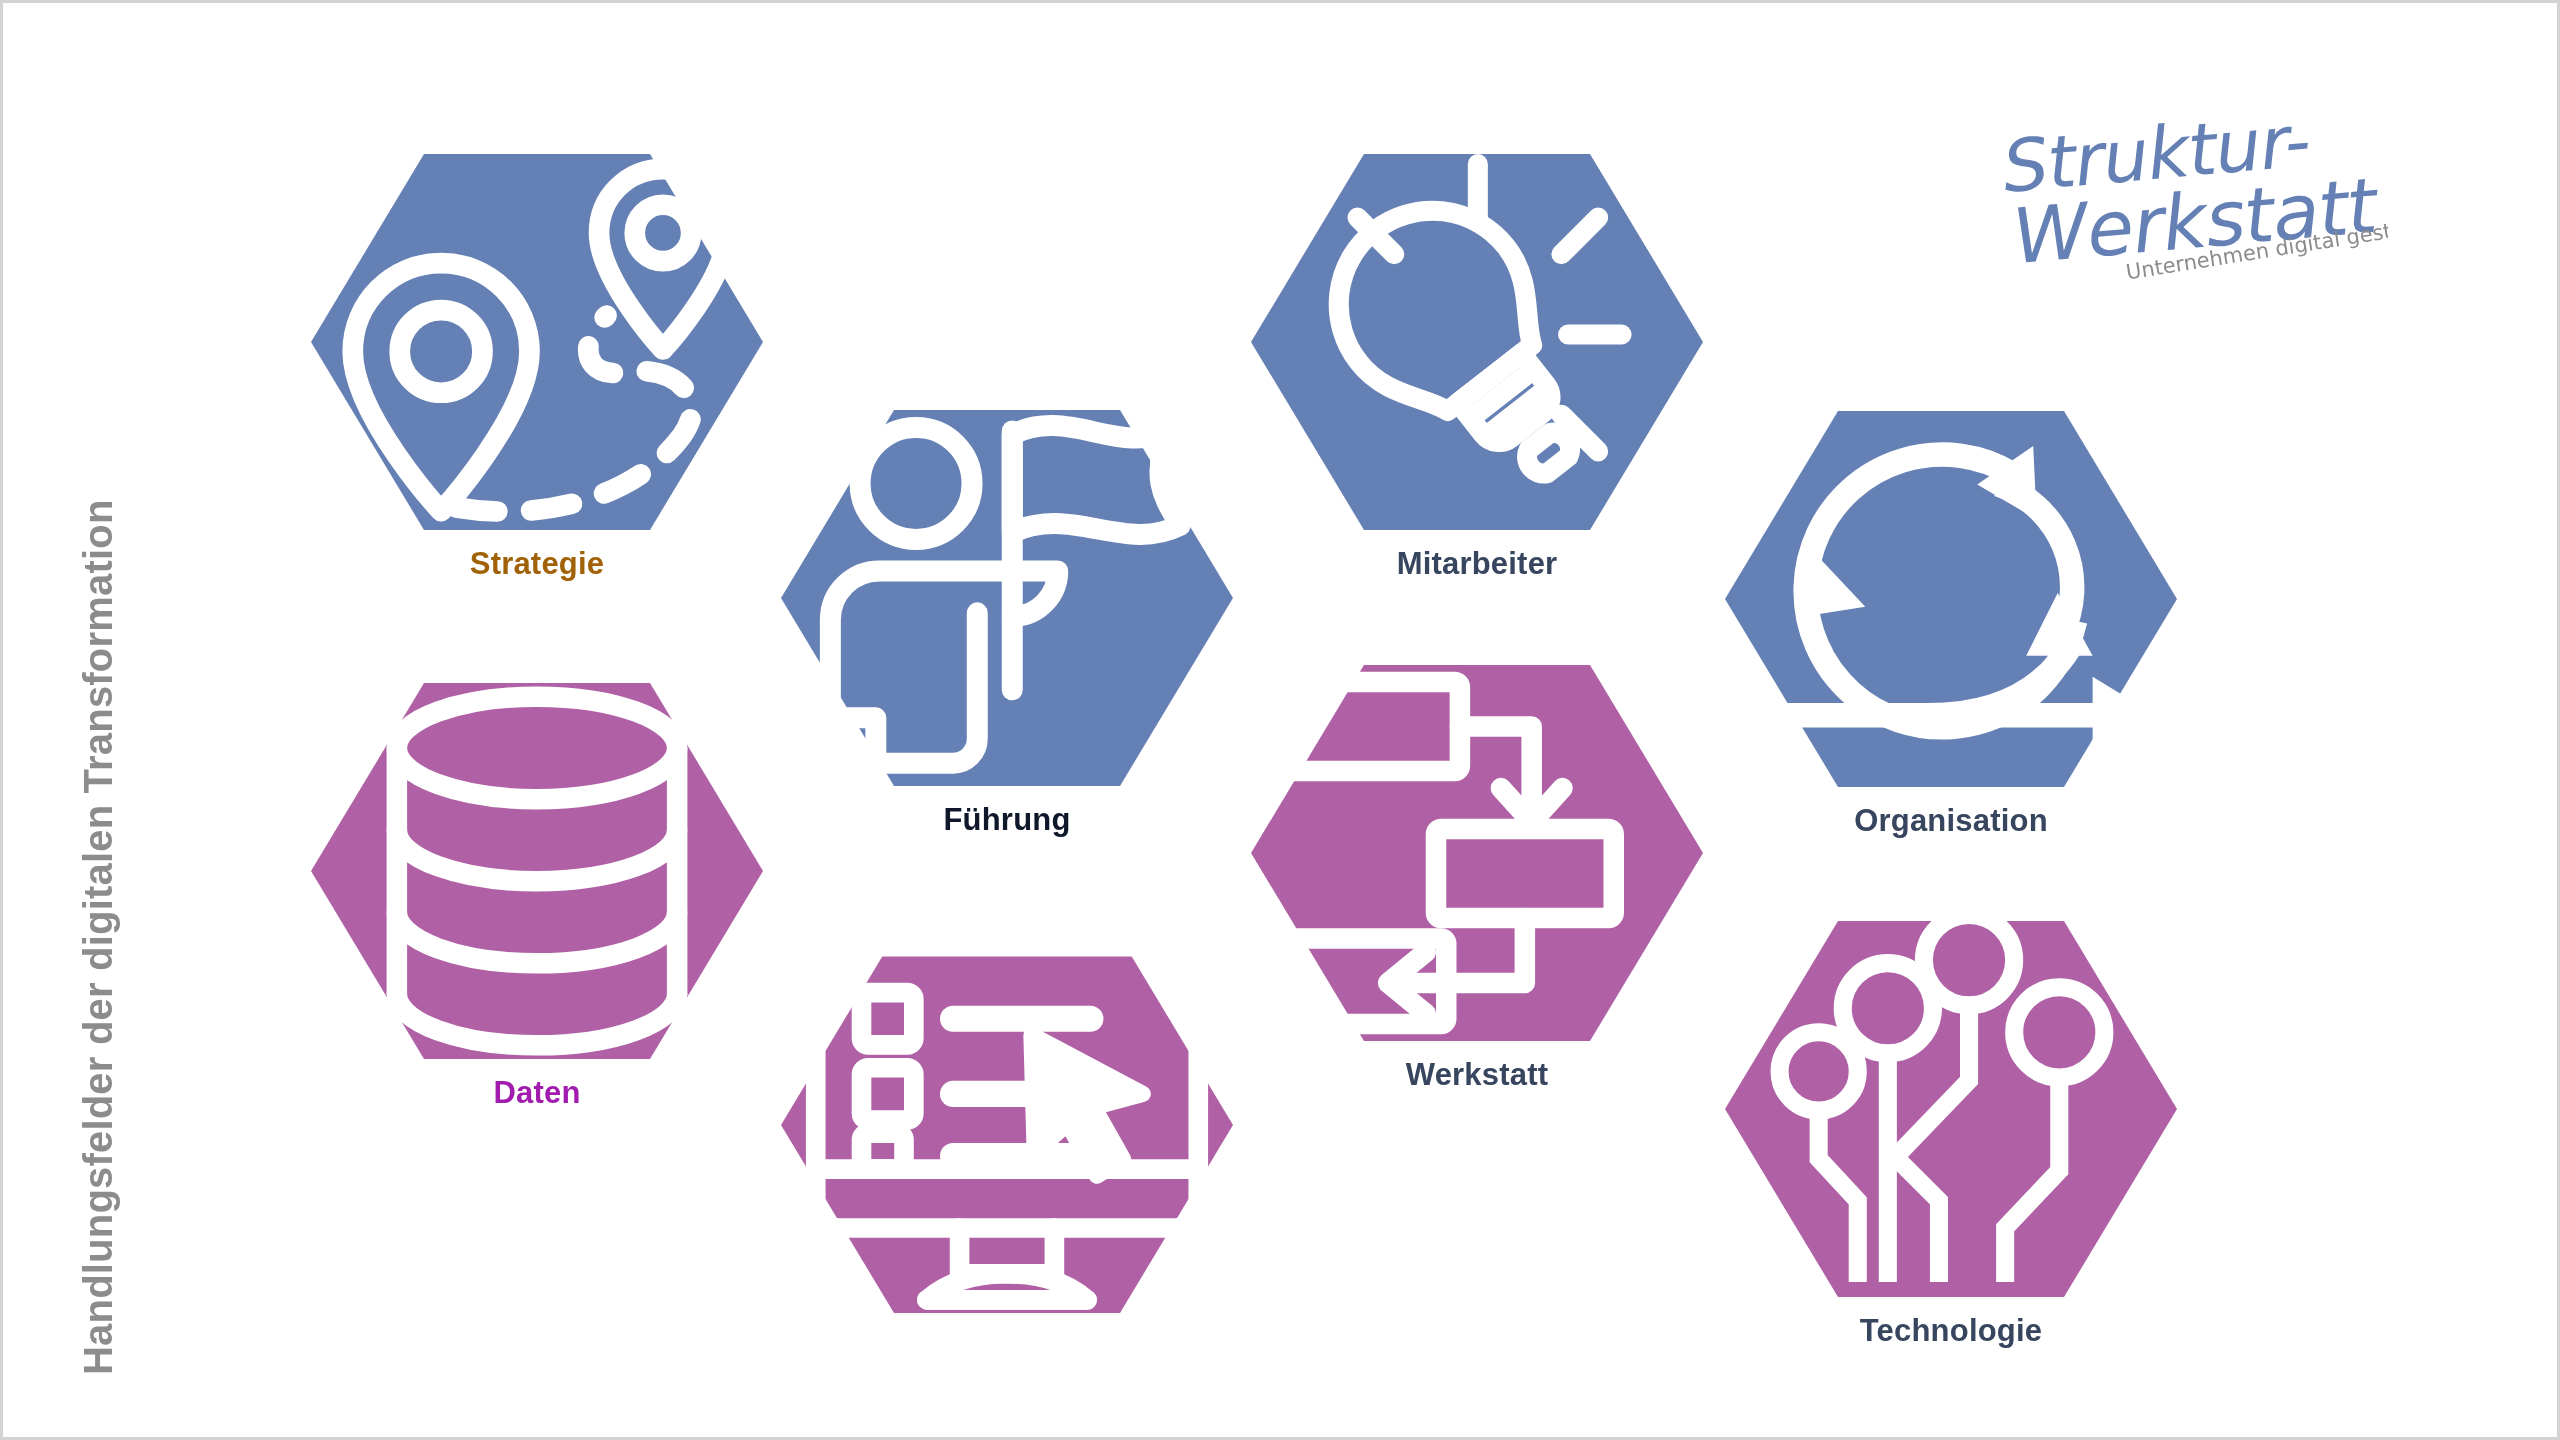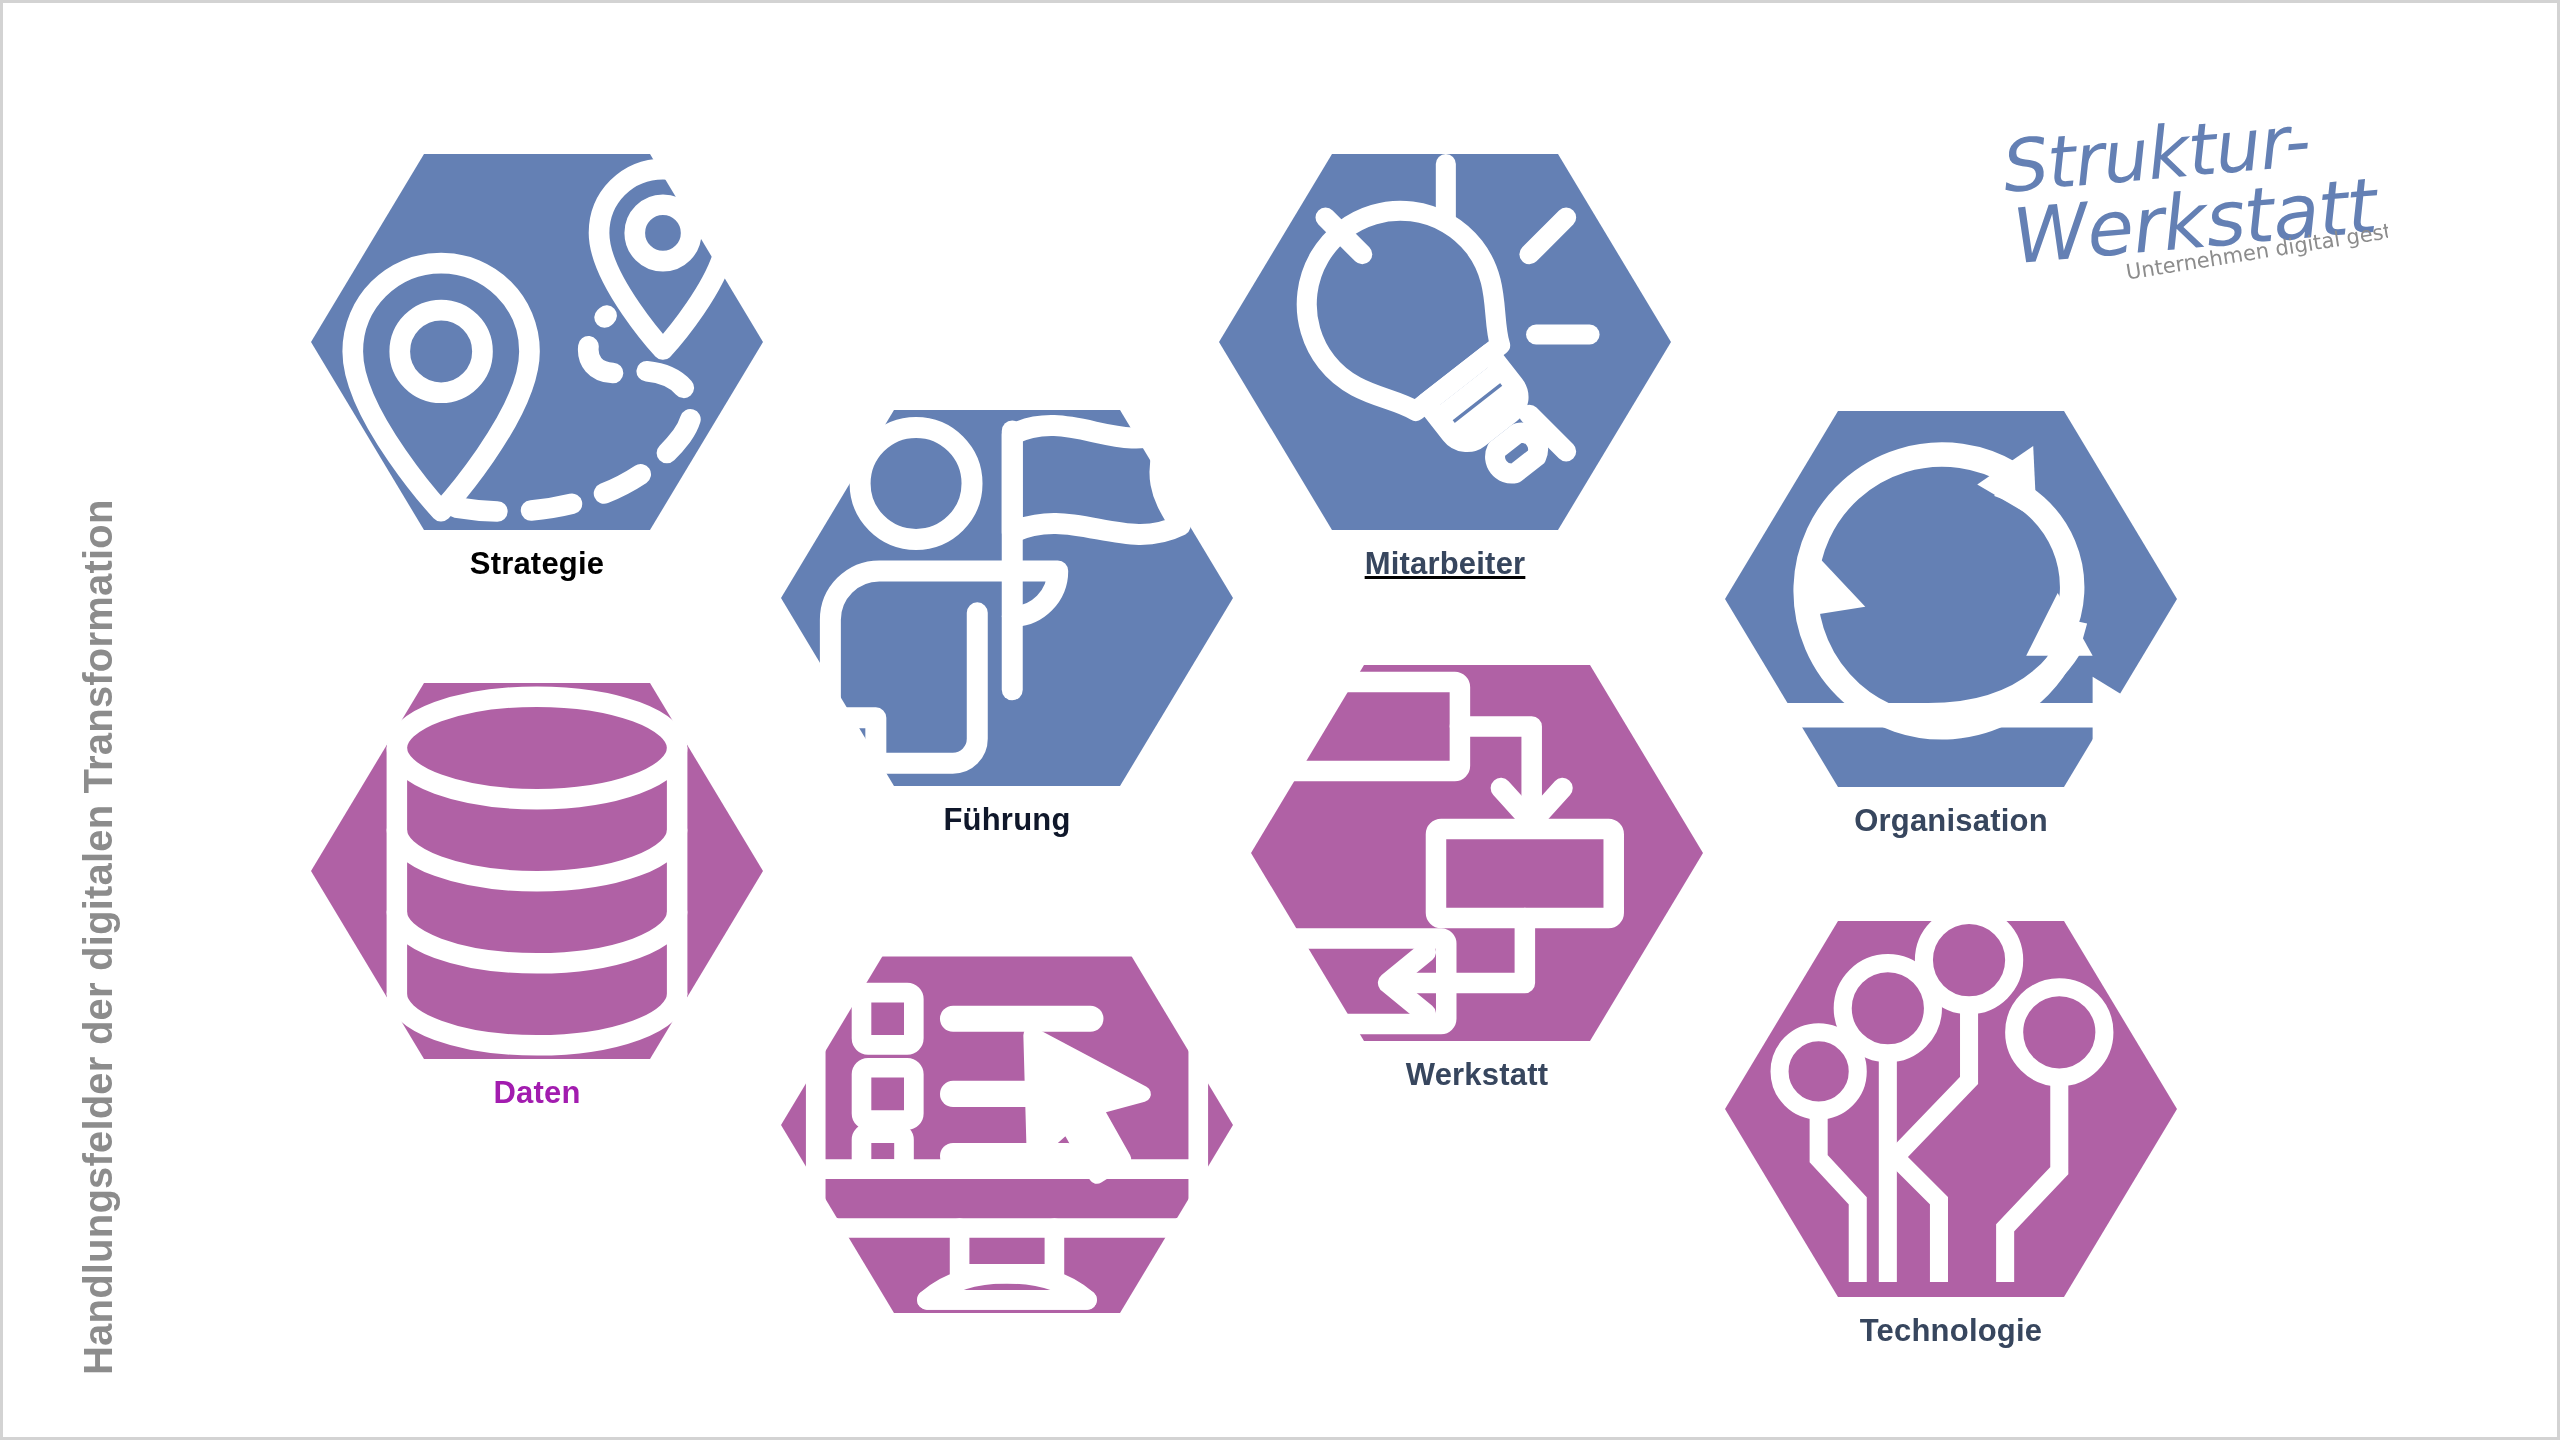--- a/index.html
+++ b/index.html
@@ -88,21 +88,21 @@
     align-items: center;
     justify-content: center;
   }
   .icon-layer svg { display: block; }
 
   
   #cell-strategie   { left: 308px;  top: 151px;  }
   #cell-daten       { left: 308px;  top: 680px;  }
   #cell-fuehrung    { left: 778px;  top: 407px;  }
   #cell-kunden      { left: 778px;  top: 934px;  }
-  #cell-mitarbeiter { left: 1216px; top: 151px; text-decoration: underline;  }
+  #cell-mitarbeiter { left: 1248px; top: 151px;  }
   #cell-prozesse    { left: 1248px; top: 662px;  }
   #cell-organisation{ left: 1722px; top: 408px;  }
   #cell-technologie { left: 1722px; top: 918px;  }
 </style>
 </head>
 <body>
 
 <div id="canvas" style="background: rgb(255, 255, 255); border-color: rgb(211, 211, 211);">
 
   <div id="vertical-title">
@@ -134,21 +134,21 @@
           <circle cx="182" cy="42" r="15"></circle>
 
           <path d="M64 58c-26 0-47 21-47 47 0 34 47 85 47 85s47-51 47-85c0-26-21-47-47-47z"></path>
           <circle cx="64" cy="105" r="22"></circle>
 
           <path d="M72 188 C 120 196, 168 182, 192 150 C 208 128, 186 112, 162 116
                    C 140 120, 136 100, 152 86" stroke-dasharray="22 18"></path>
         </svg>
       </div>
     </div>
-    <div class="hex-label" style="color: #000000;">Strategie</div>
+    <div class="hex-label" style="color: #a16207;">Strategie</div>
   </div>
 
   <div class="hex-cell" id="cell-daten">
     <div class="hex">
       <svg viewBox="0 0 452 376" aria-hidden="true">
         <polygon points="113,0 339,0 452,188 339,376 113,376 0,188" fill="#b061a5"></polygon>
       </svg>
       <div class="icon-layer">
         <svg width="200" height="220" viewBox="0 0 200 220" fill="none" stroke="#ffffff" stroke-width="12" stroke-linecap="round" stroke-linejoin="round">
           <ellipse cx="100" cy="38" rx="82" ry="30"></ellipse>

